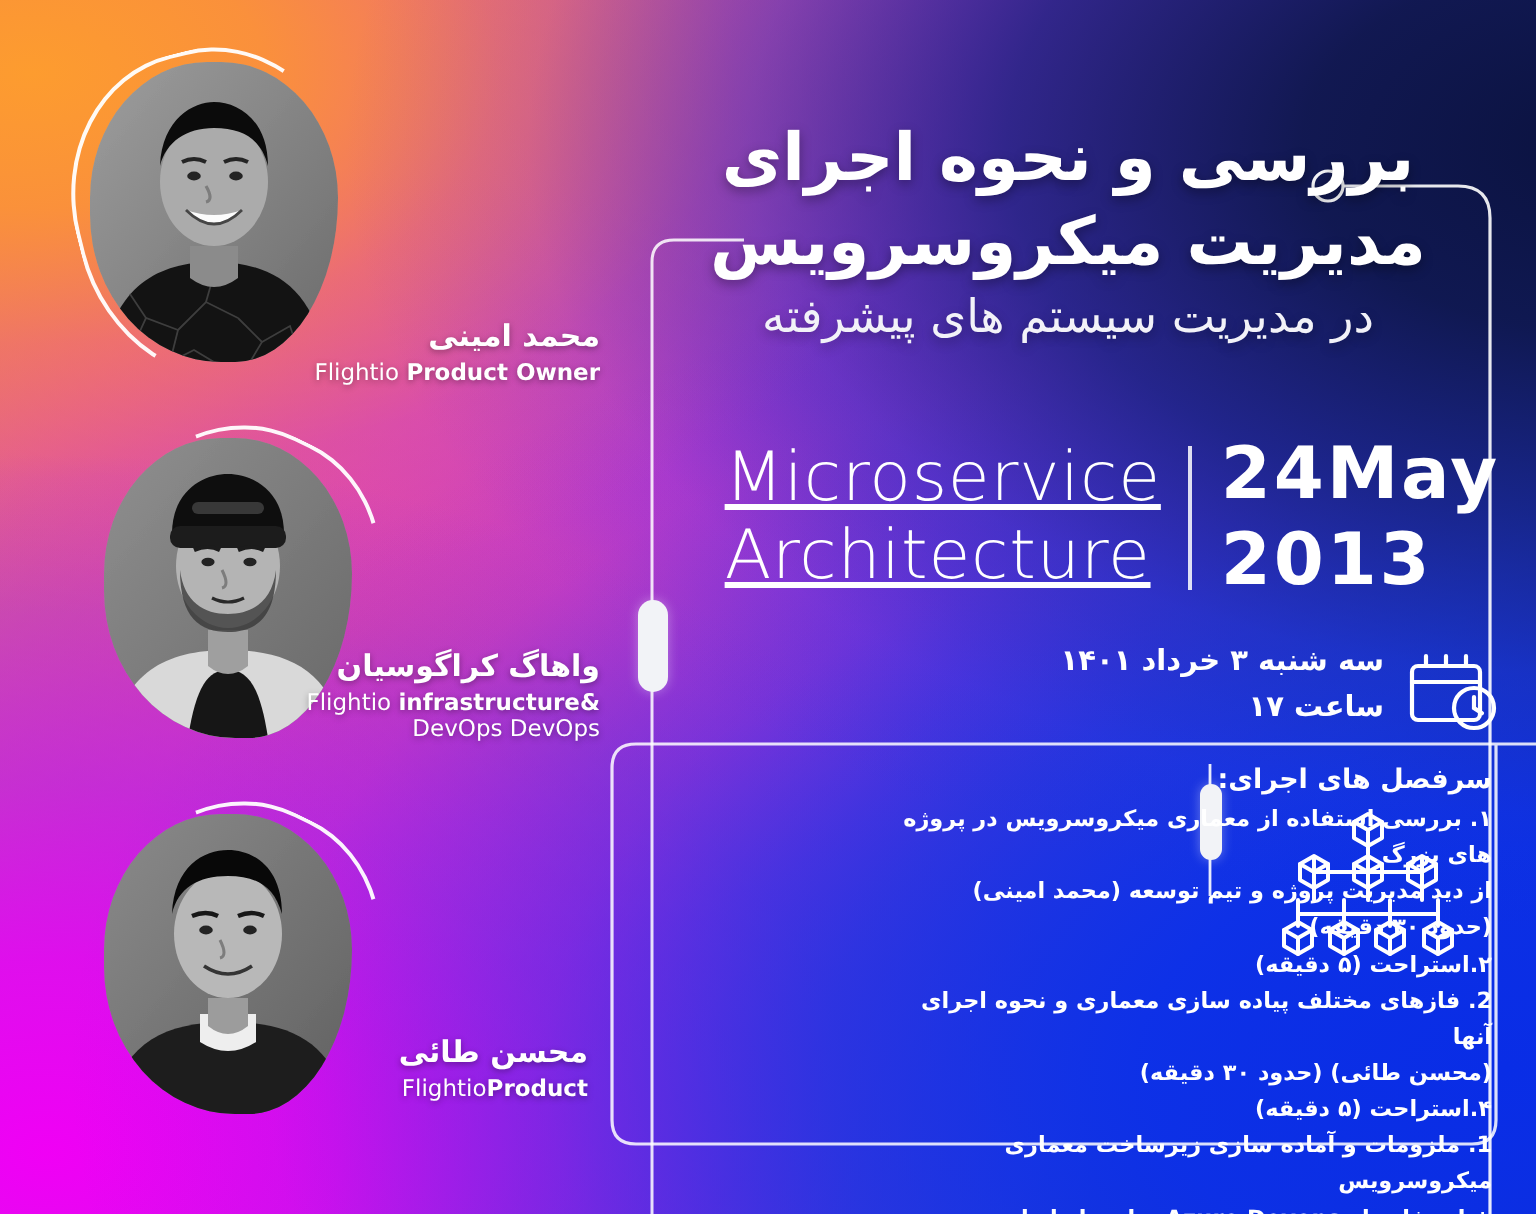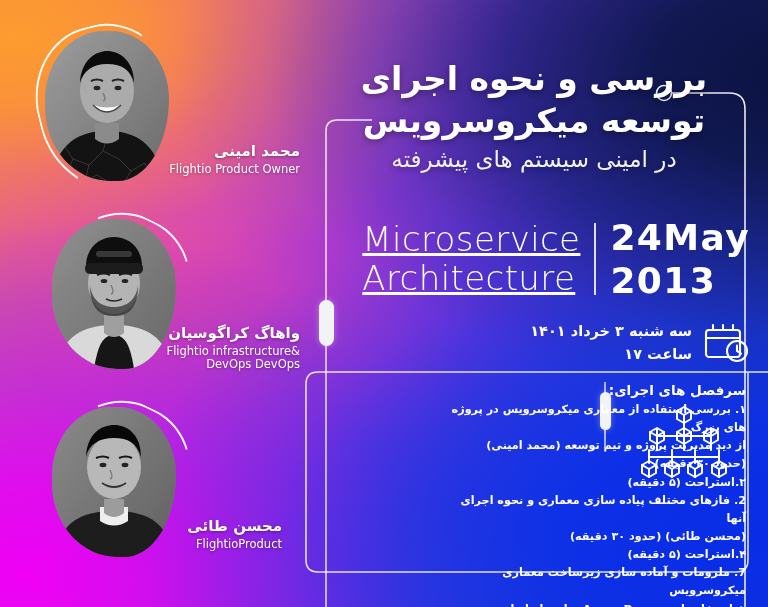--- a/index.html
+++ b/index.html
@@ -39,21 +39,21 @@
     pointer-events:none;
   }
   .ring.partial{border-left-color:transparent;transform:rotate(26deg);}
 
   .speaker-label{
     position:absolute;text-align:right;color:#fff;line-height:1.18;
     text-shadow:0 1px 3px rgba(0,0,0,.35);
   }
   .sp-name{font-size:15px;font-weight:700;letter-spacing:.3px;}
   .sp-role{font-size:11.5px;font-weight:400;direction:ltr;text-align:right;margin-top:2px;}
-  .sp-role b{font-weight:400;}
+  .sp-role b{font-weight:700;}
 
   
   .frame-svg{position:absolute;left:0;top:0;width:768px;height:607px;pointer-events:none;}
 
   .pill{
     position:absolute;background:#f2f3f7;border-radius:8px;
     box-shadow:0 0 6px rgba(255,255,255,.35);
   }
 
   
@@ -64,21 +64,21 @@
   .hl1{font-size:33px;font-weight:800;line-height:1.26;letter-spacing:-.2px;
        text-shadow:0 2px 6px rgba(0,0,0,.35);}
   .hl2{font-size:23px;font-weight:400;line-height:1.45;margin-top:2px;
        color:#f2f2f8;text-shadow:0 2px 6px rgba(0,0,0,.3);}
 
   .en-block{position:absolute;right:18px;top:216px;display:flex;align-items:center;direction:ltr;}
   .en-title{font-size:34px;line-height:1.14;color:#fff;font-weight:300;letter-spacing:.4px;text-align:left;text-decoration:underline;}
   .vdiv{width:2px;height:72px;background:rgba(255,255,255,.85);margin:0 14px;}
   .en-date{font-size:36px;line-height:1.2;color:#fff;font-weight:800;letter-spacing:1.4px;text-align:left;}
 
-  .datetime-row{position:absolute;right:18px;top:320px;display:flex;align-items:flex-start;gap:12px;direction:rtl;}
+  .datetime-row{position:absolute;right:18px;top:320px;display:flex;align-items:flex-end;gap:12px;direction:rtl;}
   .dt-text{color:#fff;text-align:right;font-size:14.5px;font-weight:700;line-height:1.62;letter-spacing:.2px;}
 
   
   .agenda{
     position:absolute;right:22px;top:382px;width:296px;
     color:#fff;text-align:right;direction:rtl;
   }
   .agenda-title{font-size:13.5px;font-weight:800;margin-bottom:3px;letter-spacing:.2px;}
   .agenda ol{margin:0;padding:0;list-style:none;}
   .agenda li{font-size:11.2px;font-weight:700;line-height:1.62;letter-spacing:.1px;}
@@ -138,21 +138,21 @@
       <ellipse cx="52" cy="57" rx="3.4" ry="2.2" fill="#2b2b2b"></ellipse>
       <ellipse cx="73" cy="57" rx="3.4" ry="2.2" fill="#2b2b2b"></ellipse>
       <path d="M46 50 q6 -3 12 0" stroke="#2b2b2b" stroke-width="2" fill="none"></path>
       <path d="M67 50 q6 -3 12 0" stroke="#2b2b2b" stroke-width="2" fill="none"></path>
 
       <path d="M48 74 q14 13 28 0 q-14 5 -28 0 z" fill="#f3f3f3"></path>
       <path d="M48 74 q14 14 28 0" stroke="#4a4a4a" stroke-width="1.4" fill="none"></path>
       <path d="M58 62 q4 7 0 8" stroke="#7d7d7d" stroke-width="1.6" fill="none"></path>
     </svg>
   </div>
-  <div class="speaker-label" style="left:120px;top:143px;width:180px;">
+  <div class="speaker-label" style="left:120px;top:160px;width:180px;">
     <div class="sp-name">محمد امینی</div>
     <div class="sp-role">
       <span>Flightio</span>
       <b>Product Owner</b>
     </div>
   </div>
 
   <div class="ring partial" style="left:44px;top:212px;"></div>
   <div class="portrait" style="left:52px;top:219px;">
     <svg class="face" viewBox="0 0 124 150" preserveAspectRatio="xMidYMid slice">
@@ -206,31 +206,31 @@
       <ellipse cx="62" cy="60" rx="27" ry="32" fill="#b4b4b4"></ellipse>
       <path d="M34 50 C35 26 50 18 62 18 C75 18 89 27 89 50 C85 36 76 31 62 31 C47 31 37 37 34 50 Z" fill="#111111"></path>
       <ellipse cx="51" cy="58" rx="3.4" ry="2.2" fill="#2a2a2a"></ellipse>
       <ellipse cx="73" cy="58" rx="3.4" ry="2.2" fill="#2a2a2a"></ellipse>
       <path d="M44 51 q7 -3 13 0" stroke="#1f1f1f" stroke-width="2.2" fill="none"></path>
       <path d="M67 51 q7 -3 13 0" stroke="#1f1f1f" stroke-width="2.2" fill="none"></path>
       <path d="M50 76 q12 8 24 0" stroke="#3a3a3a" stroke-width="1.8" fill="none"></path>
       <path d="M58 63 q4 8 0 9" stroke="#7d7d7d" stroke-width="1.5" fill="none"></path>
     </svg>
   </div>
-  <div class="speaker-label" style="left:112px;top:518px;width:170px;">
+  <div class="speaker-label" style="left:124px;top:518px;width:170px;">
     <div class="sp-name">محسن طائی</div>
     <div class="sp-role">
       <span>Flightio</span><b>Product</b>
     </div>
   </div>
 
   <div class="headline">
     <div class="hl1">بررسی و نحوه اجرای</div>
-    <div class="hl1">توسعه میکروسرویس</div>
-    <div class="hl2">در امینی سیستم های پیشرفته</div>
+    <div class="hl1">مدیریت میکروسرویس</div>
+    <div class="hl2">در مدیریت سیستم های پیشرفته</div>
   </div>
 
   <div class="en-block">
     <div class="en-title">
       <div>Microservice</div>
       <div>Architecture</div>
     </div>
     <div class="vdiv"></div>
     <div class="en-date">
       <div>24May</div>
@@ -258,21 +258,21 @@
 
   <div class="agenda">
     <div class="agenda-title">سرفصل های اجرای:</div>
     <ol>
       <li>۱. بررسی استفاده از معماری میکروسرویس در پروژه های بزرگ</li>
       <li>از دید مدیریت پروژه و تیم توسعه (محمد امینی) (حدود ۳۰ دقیقه)</li>
       <li>۲.استراحت (۵ دقیقه)</li>
       <li>2. فازهای مختلف پیاده سازی معماری و نحوه اجرای آنها</li>
       <li>(محسن طائی) (حدود ۳۰ دقیقه)</li>
       <li>۴.استراحت (۵ دقیقه)</li>
-      <li>7. ملزومات و آماده سازی زیرساخت معماری میکروسرویس</li>
+      <li>1. ملزومات و آماده سازی زیرساخت معماری میکروسرویس</li>
       <li>+ استفاده از Azure Devops برای راه اندازی زیر سیستم ها</li>
 
     </ol>
   </div>
 
   <span class="tree-icon">
     <svg width="88" height="78" viewBox="0 0 88 78" fill="none" stroke="#ffffff" stroke-width="2" stroke-linejoin="round" stroke-linecap="round">
 
       <path d="M44 17 V24"></path>
       <path d="M17 31 H71"></path>

